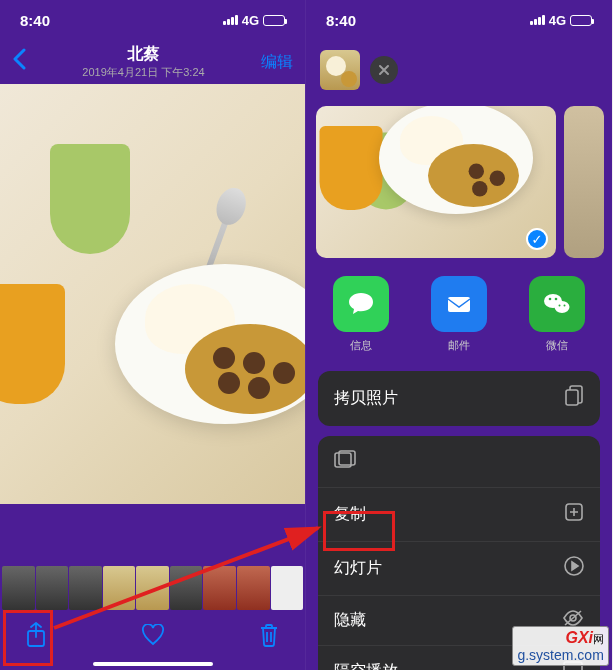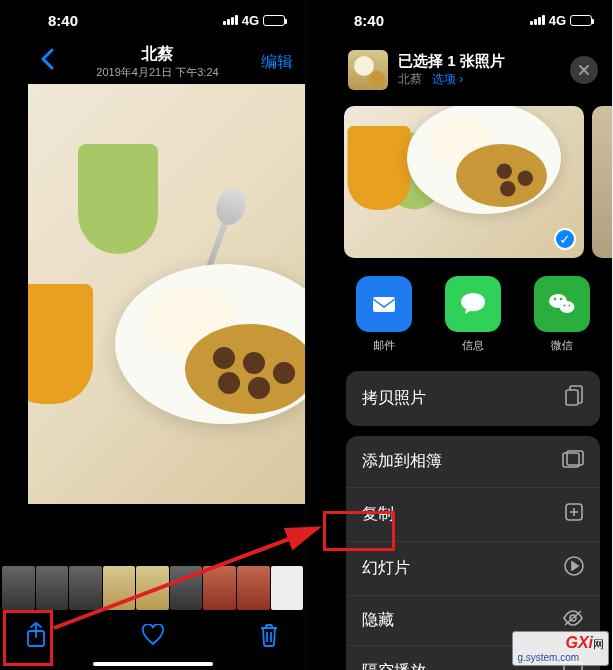--- a/index.html
+++ b/index.html
@@ -12,24 +12,23 @@
       position: relative;
     }
     .screens {
       display: flex;
       width: 613px;
       height: 670px;
     }
     .screen {
       width: 306px;
       height: 670px;
-      background: #000000;
+      background: #4c1d95;
       position: relative;
       overflow: hidden;
-      padding-left: 28px;
     }
     .screen:first-child { border-right: 1px solid rgba(255,255,255,0.05); }
 
     
     .status-bar {
       height: 40px;
       display: flex;
       justify-content: space-between;
       align-items: center;
       padding: 0 20px;
@@ -272,21 +271,21 @@
       right: 4px;
       bottom: 4px;
       background: rgba(255,255,255,0.9);
       border: 1px solid #888;
       border-radius: 3px;
       padding: 2px 4px;
       font-size: 11px;
       z-index: 20;
     }
     .watermark .gx { color: #e02020; font-style: italic; font-weight: bold; font-size: 16px; margin-left: 48px; }
-    .watermark .wm-sub { color: #2050a0; font-size: 10px; }
+    .watermark .wm-sub { color: #2050a0; font-size: 14px; }
   </style>
 </head>
 <body>
 
 <div class="screens">
 
   <div class="screen">
     <div class="status-bar">
       <span>8:40</span>
       <div class="status-right">
@@ -372,28 +371,20 @@
             <span></span>
             <span></span>
           </span>
         <span>4G</span>
         <span class="battery"><span class="battery-fill"></span></span>
       </div>
     </div>
 
     <div class="share-header">
       <div class="share-thumb"></div>
-      <div class="share-info">
-        <div class="share-title">已选择 1 张照片</div>
-        <div class="share-sub">
-          <span>北蔡</span>
-          &nbsp;
-          <span class="share-options"><span>选项</span> <span>›</span></span>
-        </div>
-      </div>
       <div class="share-close">
         <svg width="12" height="12" viewBox="0 0 12 12">
             <path d="M2 2 L10 10 M10 2 L2 10" stroke="#9a9a9c" stroke-width="2" stroke-linecap="round"></path>
           </svg>
       </div>
     </div>
 
     <div class="preview-row">
       <div class="preview-card">
         <div class="cup2"></div>
@@ -405,35 +396,35 @@
           <div class="meatball mb2"></div>
           <div class="meatball mb3"></div>
         </div>
         <div class="check-badge">✓</div>
       </div>
       <div class="preview-next"></div>
     </div>
 
     <div class="app-row">
       <div class="app-item">
+        <div class="app-icon msg-ic">
+          <svg width="34" height="34" viewBox="0 0 34 34">
+              <path d="M17 6 C10 6 5 10 5 15 c0 3 2 5.5 5 7 l-1 5 5-3 c1 .2 2 .3 3 .3 7 0 12-4 12-9.3 S24 6 17 6 Z" fill="#fff"></path>
+            </svg>
+        </div>
+        <div class="app-label">信息</div>
+      </div>
+      <div class="app-item">
         <div class="app-icon mail-ic">
           <svg width="34" height="34" viewBox="0 0 34 34">
               <rect x="6" y="10" width="22" height="15" rx="2" fill="#fff"></rect>
               <path d="M6 12 L17 20 L28 12" stroke="#1f7cf0" stroke-width="1.5" fill="none"></path>
             </svg>
         </div>
         <div class="app-label">邮件</div>
-      </div>
-      <div class="app-item">
-        <div class="app-icon msg-ic">
-          <svg width="34" height="34" viewBox="0 0 34 34">
-              <path d="M17 6 C10 6 5 10 5 15 c0 3 2 5.5 5 7 l-1 5 5-3 c1 .2 2 .3 3 .3 7 0 12-4 12-9.3 S24 6 17 6 Z" fill="#fff"></path>
-            </svg>
-        </div>
-        <div class="app-label">信息</div>
       </div>
       <div class="app-item">
         <div class="app-icon wechat-ic">
           <svg width="36" height="36" viewBox="0 0 36 36">
               <ellipse cx="14" cy="15" rx="9" ry="7" fill="#fff"></ellipse>
               <ellipse cx="23" cy="21" rx="7.5" ry="6" fill="#fff"></ellipse>
               <circle cx="11" cy="13" r="1.3" fill="#2aae3e"></circle>
               <circle cx="17" cy="13" r="1.3" fill="#2aae3e"></circle>
               <circle cx="20.5" cy="19.5" r="1" fill="#2aae3e"></circle>
               <circle cx="25.5" cy="19.5" r="1" fill="#2aae3e"></circle>
@@ -450,21 +441,20 @@
           <svg width="20" height="22" viewBox="0 0 20 22" fill="none" stroke="#aaa" stroke-width="1.6">
               <rect x="2" y="5" width="12" height="15" rx="2"></rect>
               <path d="M6 5 V3 a2 2 0 0 1 2-2 h8 a2 2 0 0 1 2 2 v13 a2 2 0 0 1 -2 2 h-2"></path>
             </svg>
         </span>
       </div>
     </div>
 
     <div class="action-list">
       <div class="action-item">
-        <span>添加到相簿</span>
         <span class="action-icon">
           <svg width="22" height="18" viewBox="0 0 22 18" fill="none" stroke="#aaa" stroke-width="1.6">
               <rect x="1" y="3" width="16" height="14" rx="2"></rect>
               <rect x="5" y="1" width="16" height="14" rx="2"></rect>
             </svg>
         </span>
       </div>
       <div class="action-item">
         <span>复制</span>
         <span class="action-icon">

